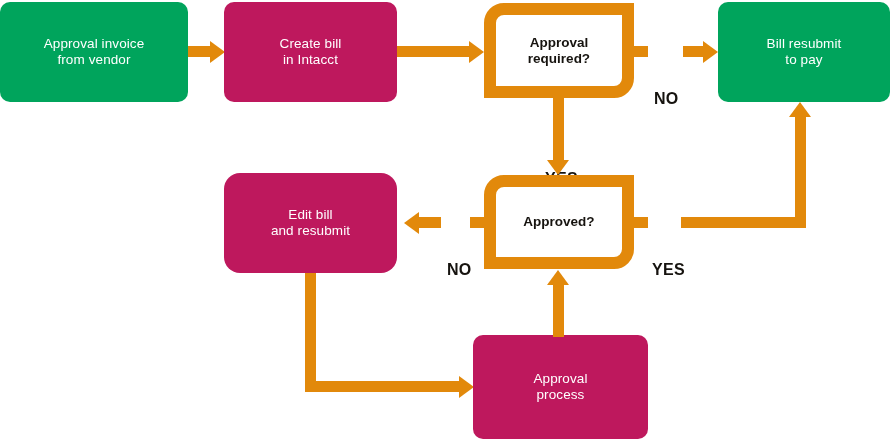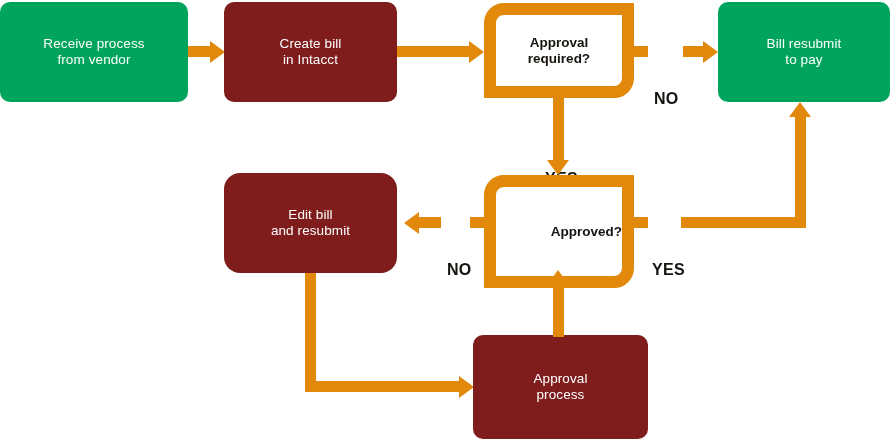--- a/index.html
+++ b/index.html
@@ -17,21 +17,21 @@
     display:flex;align-items:center;justify-content:center;
     text-align:center;
     border-radius:10px;
     color:#ffffff;
     font-size:13.5px;
     line-height:16px;
     letter-spacing:.1px;
     box-sizing:border-box;
   }
   .node.green{background:#00A45C;}
-  .node.navy {background:#7f1d1d;text-align:center;}
+  .node.navy {background:#be185d;text-align:center;}
   .node .lbl{white-space:pre-line;}
 
   
   .decision{
     position:absolute;
     box-sizing:border-box;
     border:12px solid #E2890B;
     background:#ffffff;
     display:flex;align-items:center;justify-content:center;
     text-align:center;
@@ -67,21 +67,21 @@
     white-space:nowrap;
     margin-top:45px;
   }
 </style>
 </head>
 <body>
 
 <div id="canvas">
 
   <div class="node green" style="left:0px;top:2px;width:188px;height:100px;">
-    <span class="lbl">Receive process
+    <span class="lbl">Approval invoice
 from vendor</span>
   </div>
 
   <div class="hline" style="left:188px;top:46px;width:22px;"></div>
   <div class="arrow right" style="left:210px;top:41px;"></div>
 
   <div class="node navy" style="left:224px;top:2px;width:173px;height:100px;">
     <span class="lbl">Create bill
 in Intacct</span>
   </div>
@@ -111,21 +111,21 @@
   <div class="node navy" style="left:224px;top:173px;width:173px;height:100px;border-radius:16px;">
     <span class="lbl">Edit bill
 and resubmit</span>
   </div>
 
   <div class="hline" style="left:470px;top:217px;width:14px;"></div>
   <div class="edge-label" style="left:447px;top:216px;">NO</div>
   <div class="hline" style="left:419px;top:217px;width:22px;"></div>
   <div class="arrow left" style="left:404px;top:212px;"></div>
 
-  <div class="decision" style="left:484px;top:175px;width:150px;height:113px;justify-content:flex-end;">
+  <div class="decision" style="left:484px;top:175px;width:150px;height:94px;">
     <span class="lbl">Approved?</span>
   </div>
 
   <div class="hline" style="left:634px;top:217px;width:14px;"></div>
   <div class="edge-label" style="left:652px;top:216px;">YES</div>
   <div class="hline" style="left:681px;top:217px;width:125px;"></div>
   <div class="vline" style="left:795px;top:117px;height:106px;"></div>
   <div class="arrow up" style="left:789px;top:102px;"></div>
 
   <div class="vline" style="left:305px;top:273px;height:113px;"></div>

